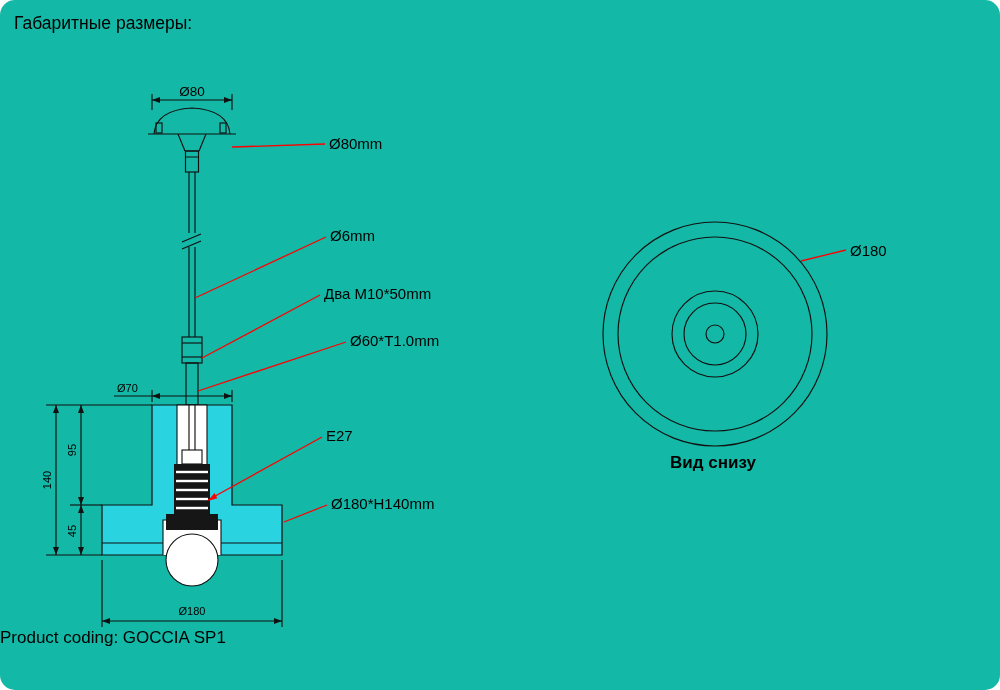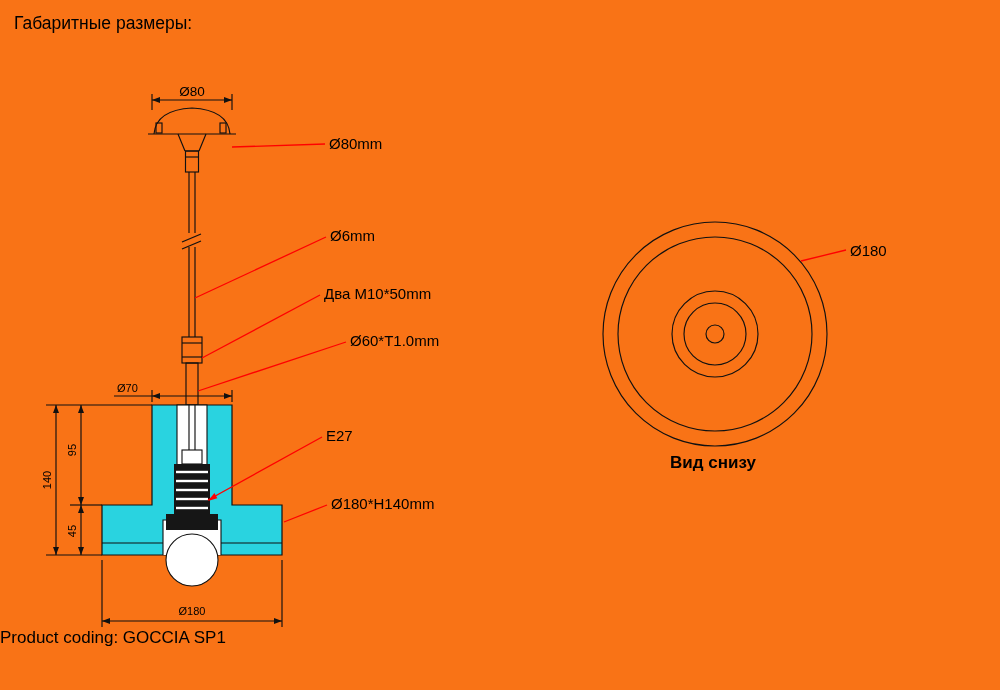--- a/index.html
+++ b/index.html
@@ -1,19 +1,19 @@
 <!DOCTYPE html>
 <html style="--body-cyan: #29d3e0; --leader-red: #ff0000; --line-black: #111111;"><head>
 <meta charset="utf-8">
 <style>
   * { margin:0; padding:0; box-sizing:border-box; }
   html, body { background:#fff; }
   .page {
-    position:relative; width:1000px; height:690px; background:#f97316;
-    font-family:"Liberation Sans", sans-serif; overflow:hidden; color:#000;
+    position:relative; width:1000px; height:690px; background:#14b8a6;
+    font-family:"Liberation Sans", sans-serif; overflow:hidden; color:#000;border-radius:15px;
   }
   .title { position:absolute; left:14px; top:13px; font-size:17.5px; }
   .coding { position:absolute; left:0; top:628px; width:100%; text-align:left; font-size:17px; }
   svg.drawing { position:absolute; left:0; top:0; }
 
   .ln      { stroke:var(--line-black,#111); stroke-width:1.15; fill:none; }
   .arr     { fill:var(--line-black,#111); }
   .red     { stroke:var(--leader-red,#ff0000); stroke-width:1.3; fill:none; }
   .redfill { fill:var(--leader-red,#ff0000); }
   .cyan    { fill:var(--body-cyan,#29d3e0); stroke:#101010; stroke-width:1.2; }

